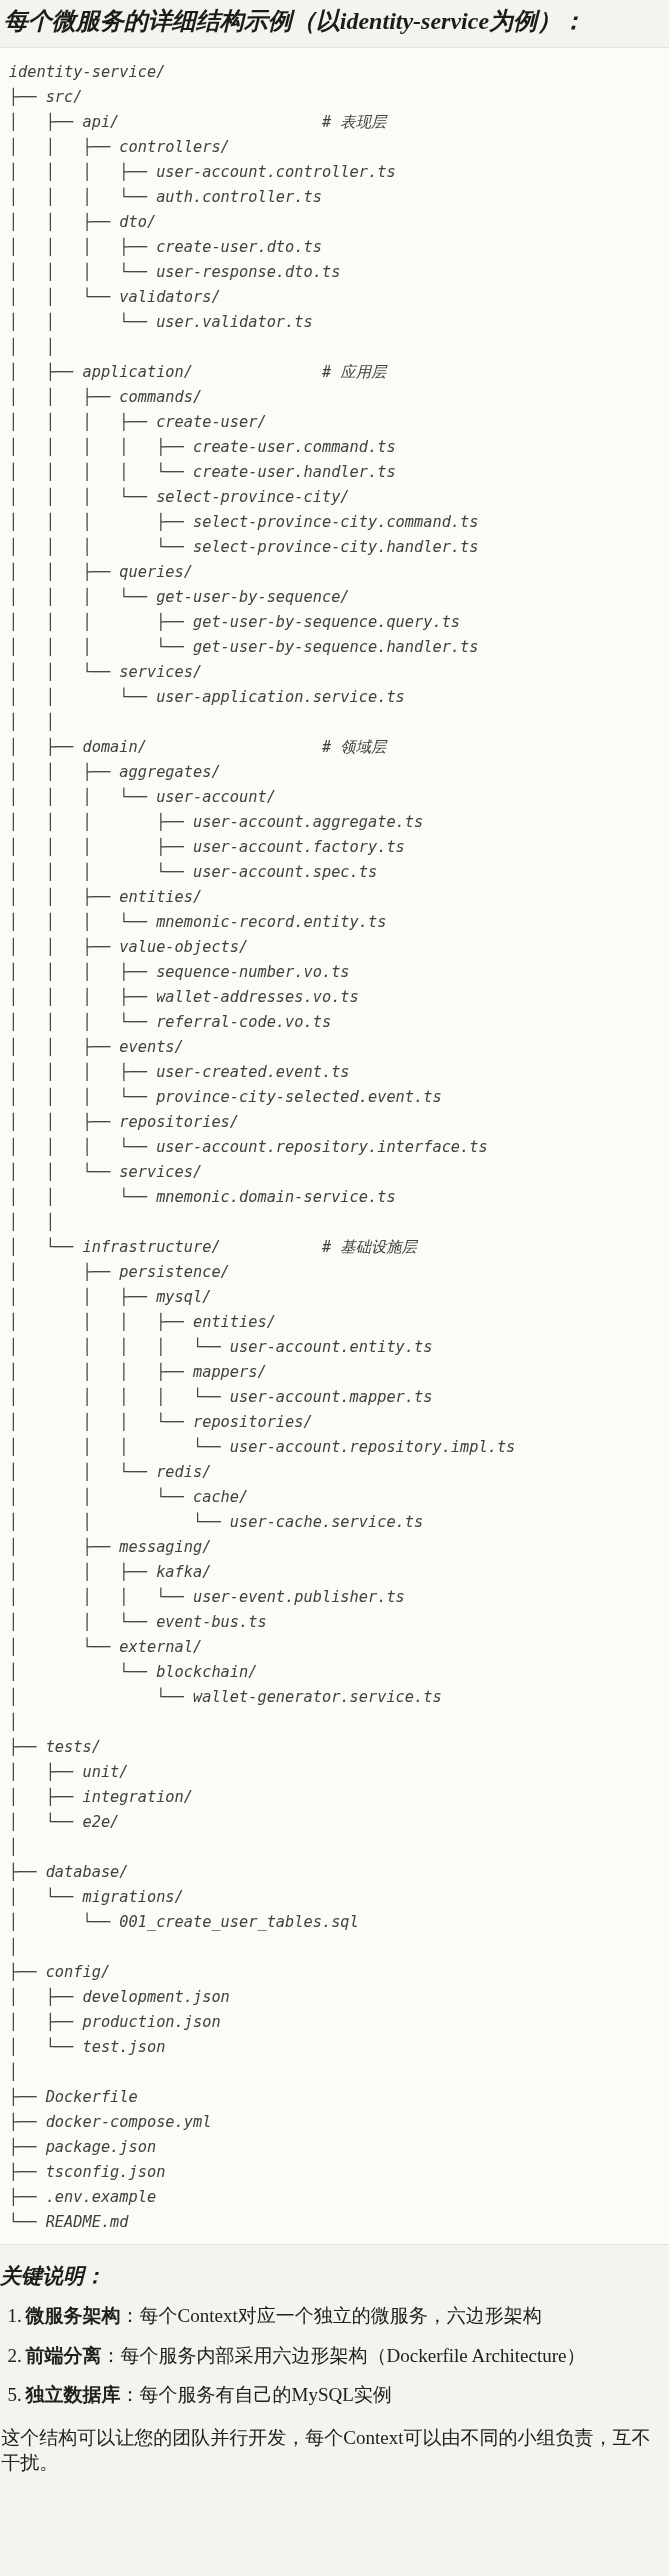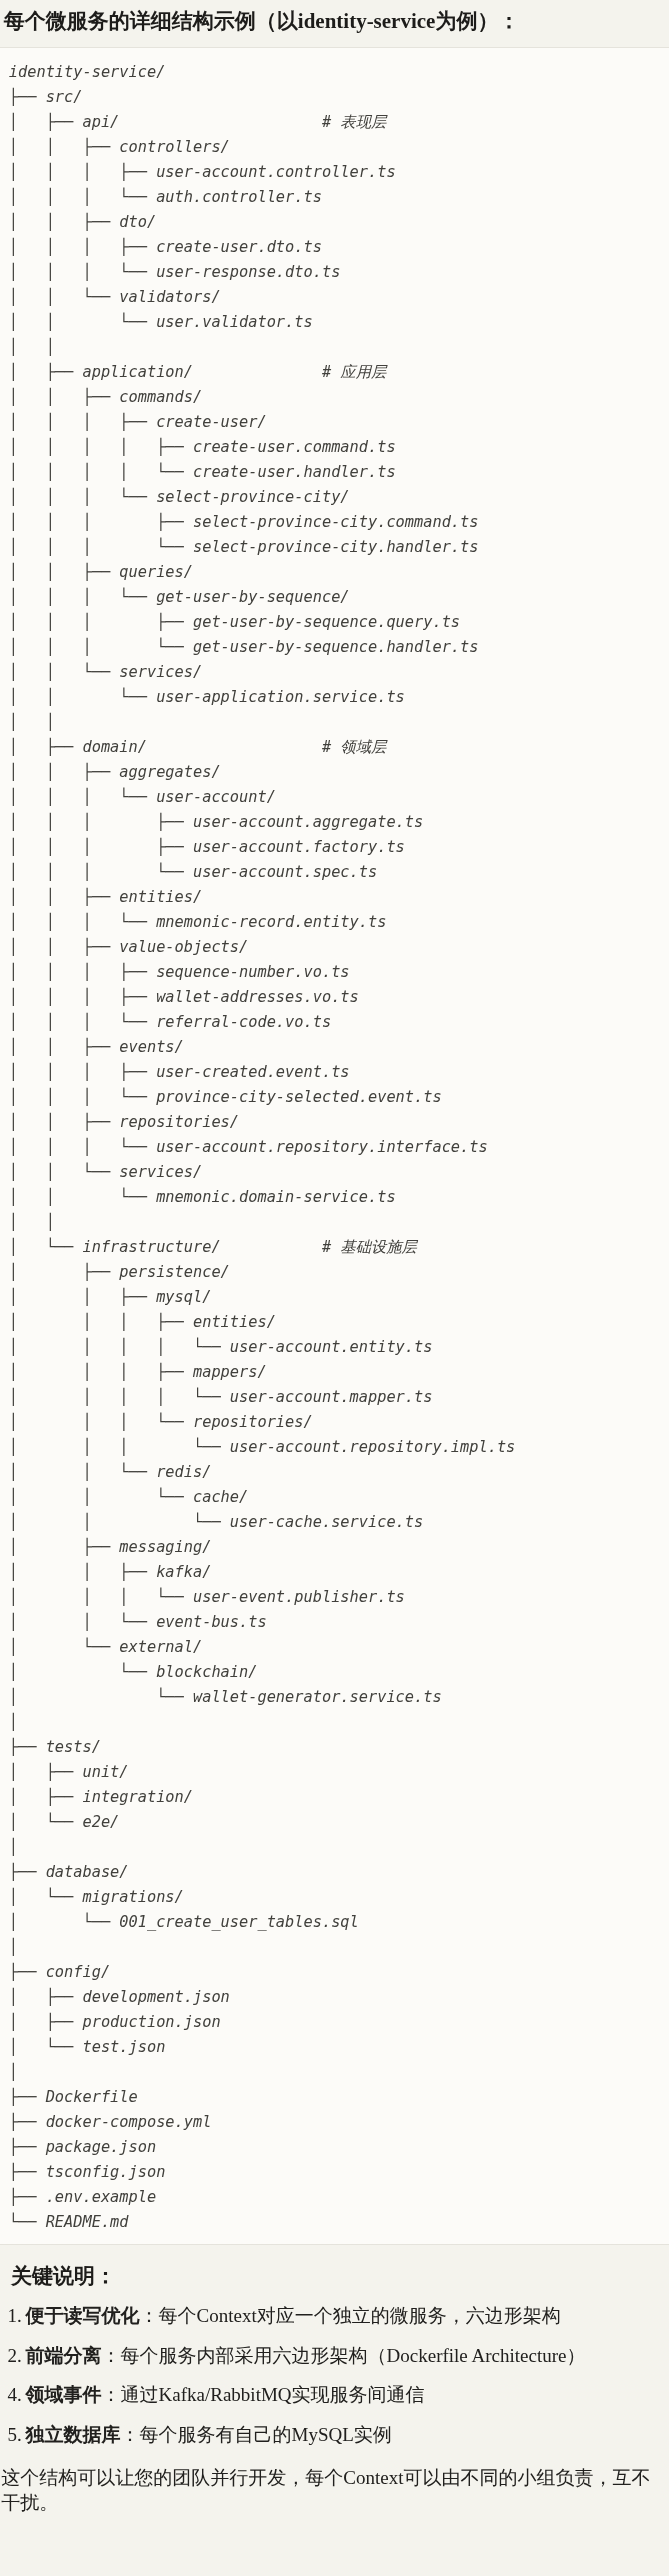--- a/index.html
+++ b/index.html
@@ -15,49 +15,51 @@
   body{
     width:669px;
     height:2576px;
     background:var(--page-bg);
     color:var(--body-text);
     font-family:"Liberation Serif","DejaVu Sans",serif;
     overflow:hidden;
   }
   .page-title{
     margin:7.5px 0 0 3.8px;
-    font-size:21px;
+    font-size:24px;
     line-height:26px;
     font-weight:700;
     color:var(--title-text);
     font-family:"Liberation Serif","DejaVu Sans",serif;
+    font-style:italic;
   }
   .code-block{
     margin:13.8px 0 0 0;
     background:var(--code-bg);
     border-top:0.6px solid var(--border);
     border-bottom:0.6px solid var(--border);
   }
   .code-block pre{
     margin:0;
     padding:11.3px 6.3px 9.4px 8.8px;
     font-family:"DejaVu Sans Mono","DejaVu Sans",monospace;
     font-size:15.3px;
     line-height:25px;
     color:var(--tree-text);
     white-space:pre;
     overflow:hidden;
     font-style:italic;
   }
   .notes-heading{
-    margin:19px 0 15px 11px;
+    margin:19px 0 15px 0;
     font-size:21px;
     line-height:25px;
     font-weight:700;
     color:var(--title-text);
+    font-style:italic;
   }
   .notes-list{
     list-style:none;
     margin:0;
     padding:0;
   }
   .notes-list li{
     margin:0 0 15.6px 7.5px;
     font-size:19px;
     line-height:24px;
@@ -165,20 +167,19 @@
 ├── docker-compose.yml
 ├── package.json
 ├── tsconfig.json
 ├── .env.example
 └── README.md</pre>
 </div>
 
 <h2 class="notes-heading">关键说明：</h2>
 
 <ol class="notes-list">
-  <li><span class="num">1.</span><span class="lbl">便于读写优化</span><span class="txt">：每个Context对应一个独立的微服务，六边形架构</span></li>
+  <li><span class="num">1.</span><span class="lbl">微服务架构</span><span class="txt">：每个Context对应一个独立的微服务，六边形架构</span></li>
   <li><span class="num">2.</span><span class="lbl">前端分离</span><span class="txt">：每个服务内部采用六边形架构（Dockerfile Architecture）</span></li>
-  <li><span class="num">4.</span><span class="lbl">领域事件</span><span class="txt">：通过Kafka/RabbitMQ实现服务间通信</span></li>
   <li><span class="num">5.</span><span class="lbl">独立数据库</span><span class="txt">：每个服务有自己的MySQL实例</span></li>
 </ol>
 
 <p class="summary-paragraph">这个结构可以让您的团队并行开发，每个Context可以由不同的小组负责，互不干扰。</p>
 
 
 </body></html>

